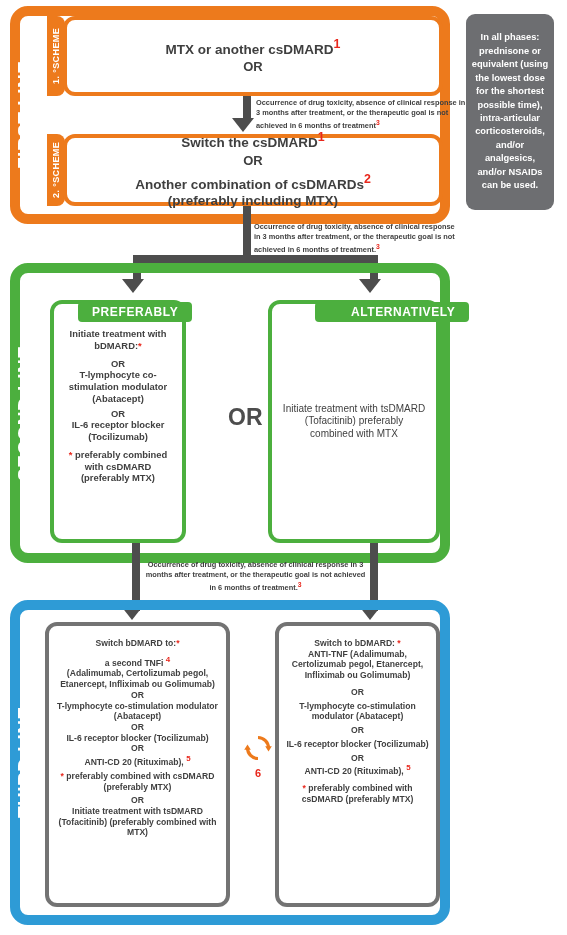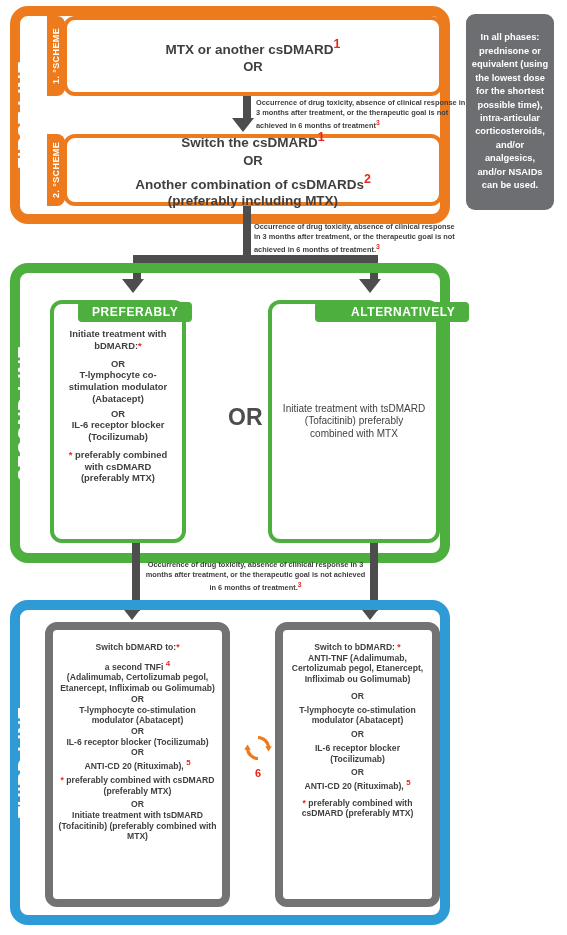--- a/index.html
+++ b/index.html
@@ -38,21 +38,21 @@
   }
 
   
   .box{
     position:absolute;background:#ffffff;box-sizing:border-box;
     border-radius:12px;display:flex;flex-direction:column;
     align-items:center;justify-content:center;text-align:center;
   }
   .box-orange{border:4px solid #ED7A1C;}
   .box-green{border:4px solid #4CAF3E;}
-  .box-blue{border:8px solid #737373;}
+  .box-blue{border:4px solid #737373;}
 
   .box p{margin:0;line-height:1.25;}
   .sup{color:#E8271C;font-weight:bold;font-size:.92em;vertical-align:super;}
   .star{color:#E8271C;font-weight:bold;}
 
   
   .fl-text{font-size:13.5px;font-weight:bold;color:#3f3f3f;}
   .fl-or{font-size:13px;font-weight:bold;margin:5px 0;}
 
   

